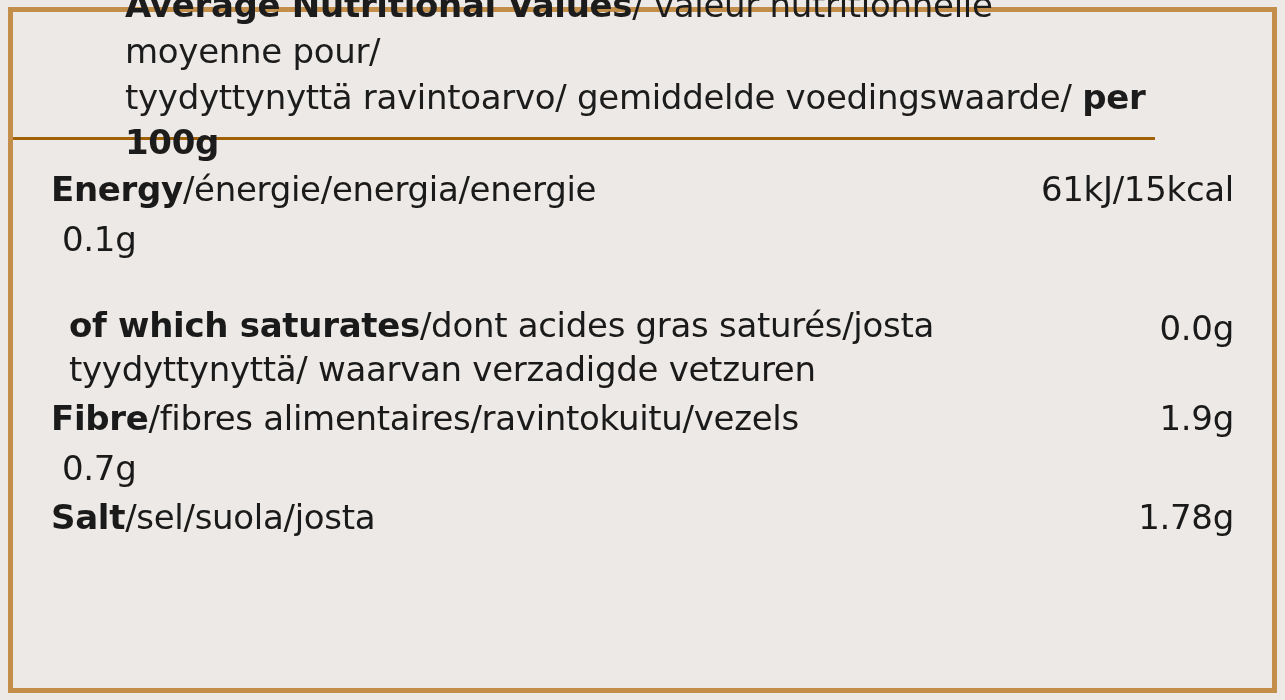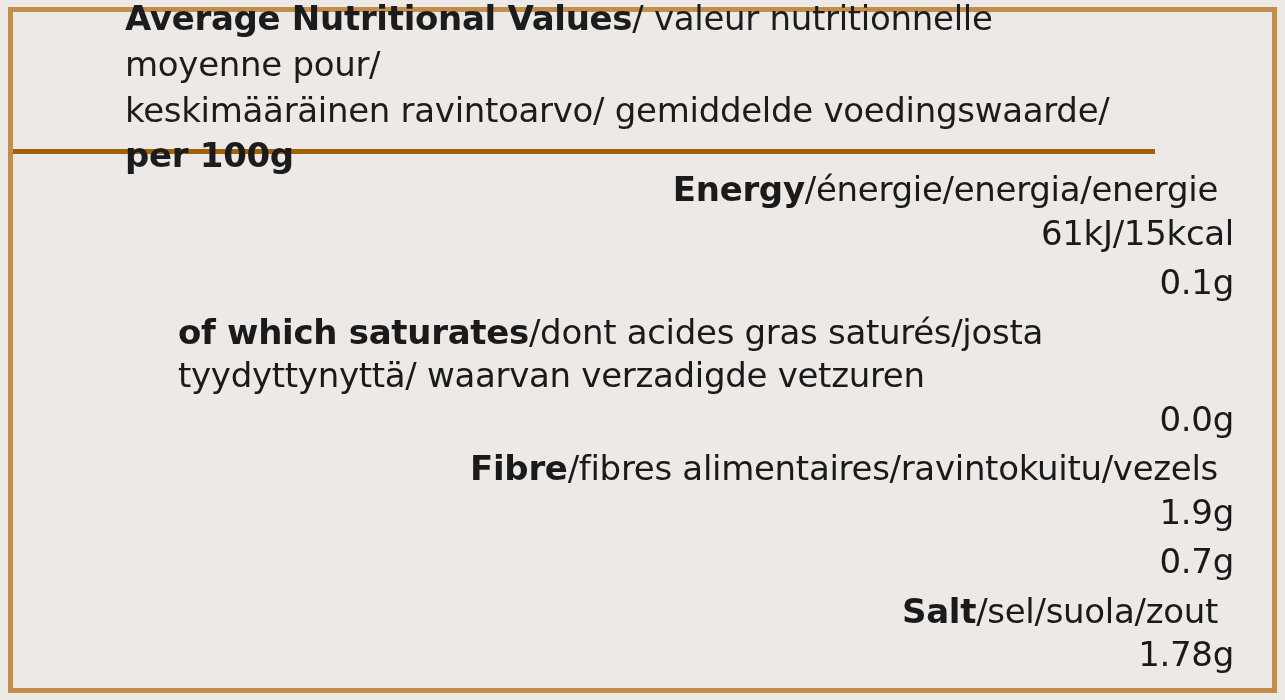--- a/index.html
+++ b/index.html
@@ -31,25 +31,25 @@
     width: 1269px;
     height: 686px;
     border: 5px solid #c28e4a;
     box-sizing: border-box;
   }
 
   
   .header-box {
     position: absolute;
     left: 13px;
-    top: 26px;
+    top: 12px;
     width: 1142px;
     height: 128px;
     box-sizing: border-box;
-    border-bottom: 5px solid #a16207;
+    border-bottom: 3px solid #a16207;
     display: flex;
     align-items: center;
     padding: 0 0 0 112px;
   }
 
   .header-text {
     font-size: 34px;
     line-height: 1.34;
     letter-spacing: -0.3px;
     color: #1c1c1c;
@@ -65,51 +65,51 @@
     left: 13px;
     top: 145px;
     width: 1259px;
     height: 540px;
     box-sizing: border-box;
     padding: 20px 38px 0 38px;
   }
 
   .row {
     display: flex;
-    align-items: flex-end;
+    align-items: center;
     justify-content: space-between;
     font-size: 34px;
     line-height: 1.28;
     letter-spacing: -0.3px;
     padding: 3px 0 3px 0;
-    flex-direction: column;
   }
   .row .label {
     flex: 1 1 auto;
     padding-right: 16px;
   }
   .row .value {
     flex: 0 0 auto;
     white-space: nowrap;
     text-align: right;
+    margin-left: 11px;
   }
   .row .b { font-weight: bold; }
-  .row.indent .label { padding-left: 18px; }
+  .row.indent .label { padding-left: 18px; margin-top: 37px; }
   .row.wrap .label { max-width: 1040px; }
 </style>
 </head>
 <body>
 
 <div class="panel">
   <div class="outer-frame"></div>
 
   <div class="header-box">
     <div class="header-text">
       <span class="b">Average Nutritional Values</span><span>/ valeur nutritionnelle moyenne pour/</span><br>
-      <span>keskimääräinen ravintoarvo/ gemiddelde voedingswaarde/ </span><span class="b">per 100g</span>
+      <span>tyydyttynyttä ravintoarvo/ gemiddelde voedingswaarde/ </span><span class="b">per 100g</span>
     </div>
   </div>
 
   <div class="rows">
 
     <div class="row">
       <div class="label"><span class="b">Energy</span><span>/énergie/energia/energie</span></div>
       <div class="value">61kJ/15kcal</div>
     </div>
 
@@ -127,18 +127,18 @@
     <div class="row">
       <div class="label"><span class="b">Fibre</span><span>/fibres alimentaires/ravintokuitu/vezels</span></div>
       <div class="value">1.9g</div>
     </div>
 
     <div class="row">
       <div class="value">0.7g</div>
     </div>
 
     <div class="row">
-      <div class="label"><span class="b">Salt</span><span>/sel/suola/zout</span></div>
+      <div class="label"><span class="b">Salt</span><span>/sel/suola/josta</span></div>
       <div class="value">1.78g</div>
     </div>
 
   </div>
 </div>
 
 </body></html>

